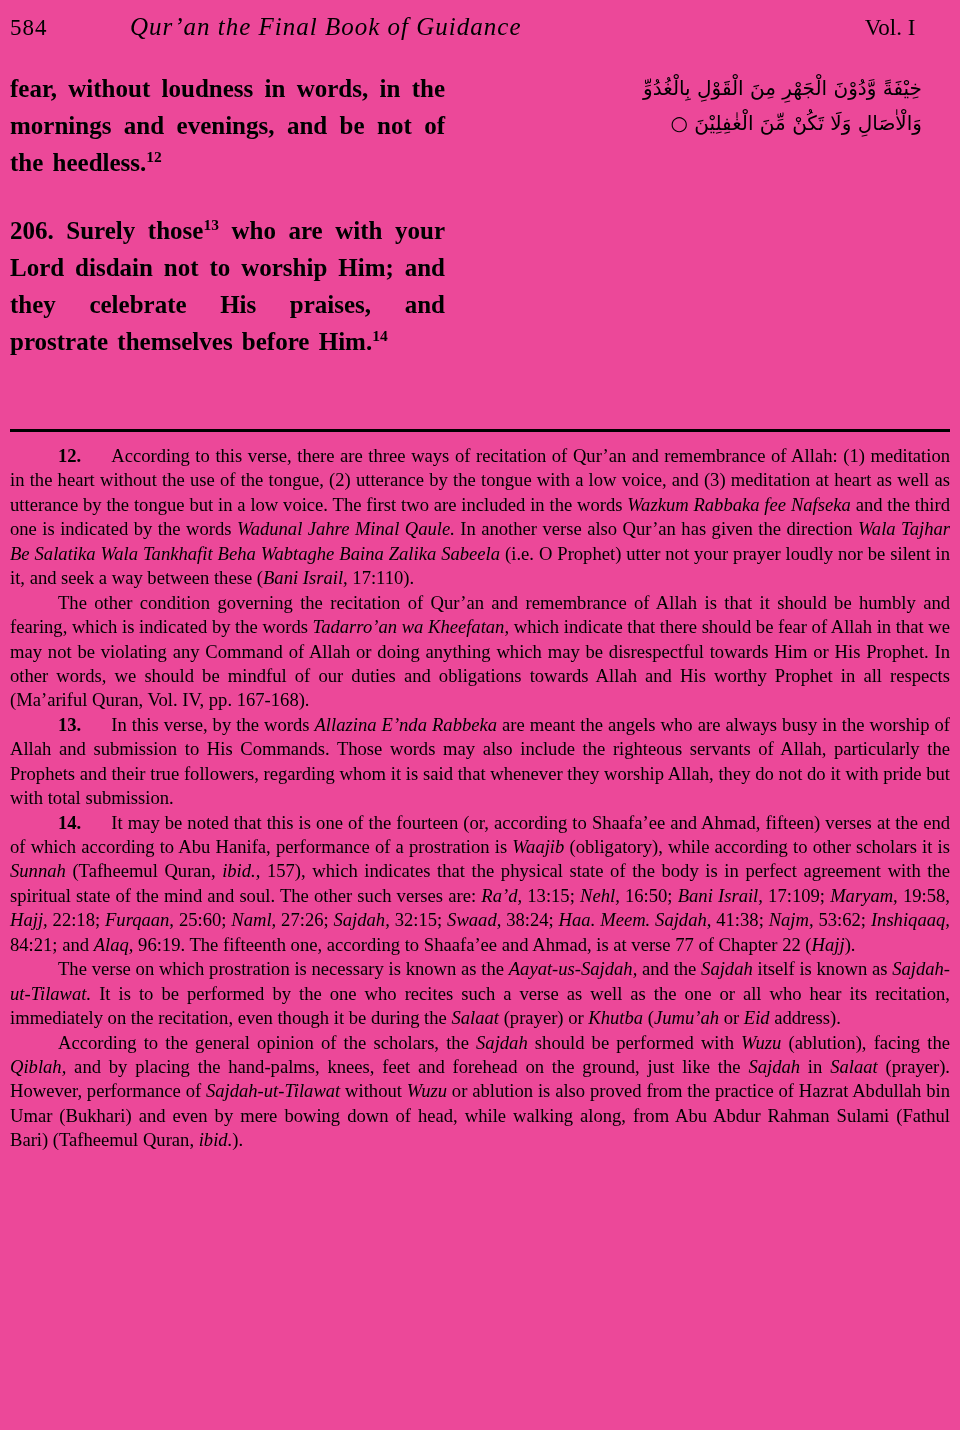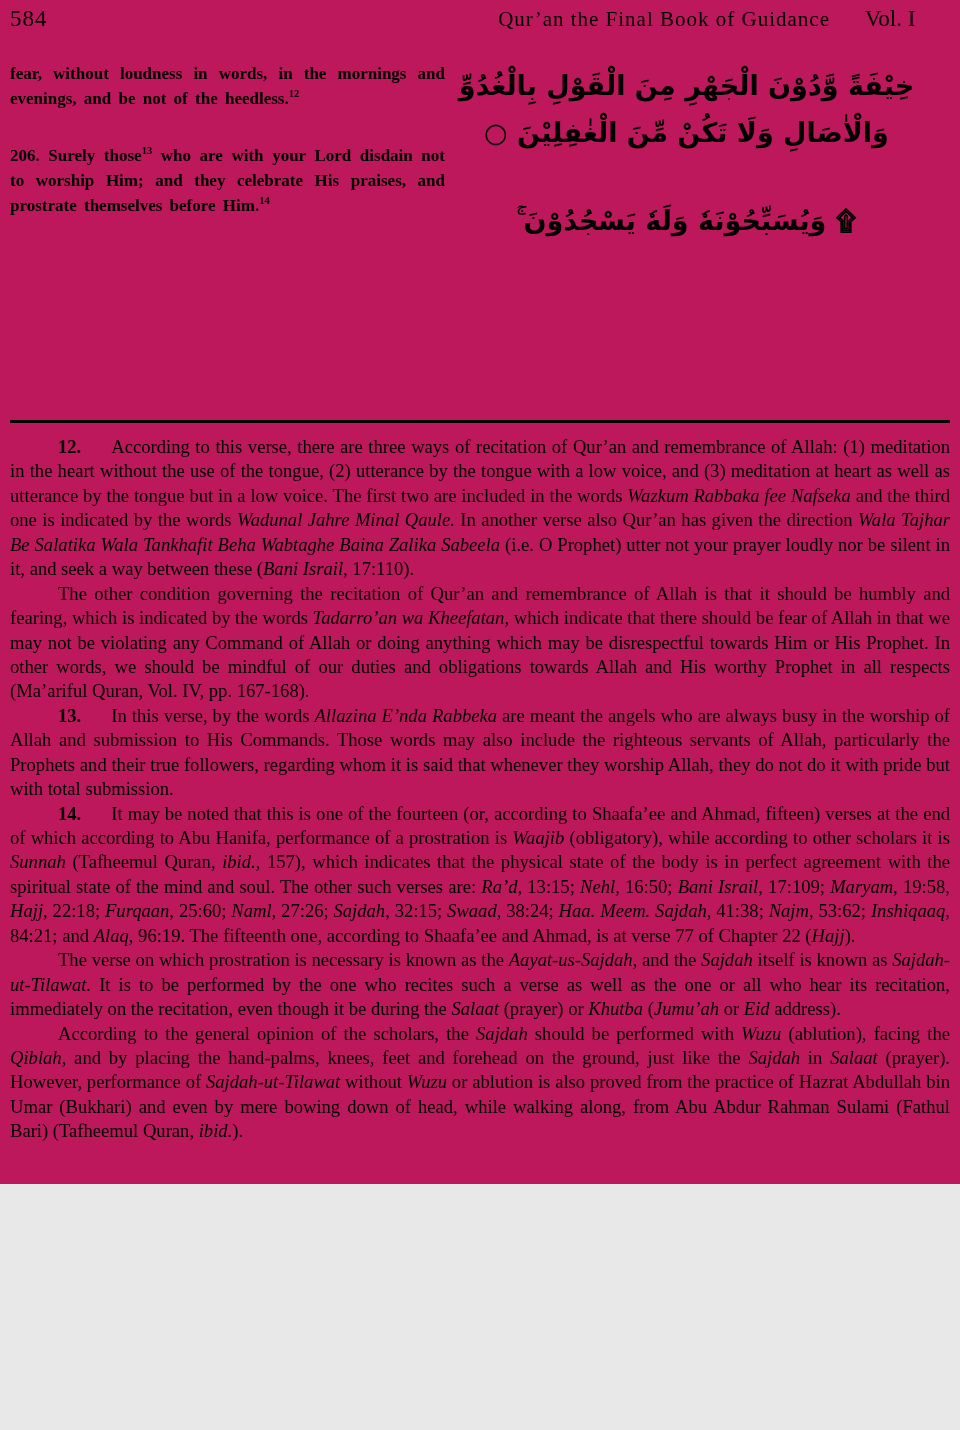--- a/index.html
+++ b/index.html
@@ -1,59 +1,59 @@
 <!DOCTYPE html>
 <html><head>
 <meta charset="utf-8">
 <style>
   * { margin: 0; padding: 0; box-sizing: border-box; }
   html, body { background: #e8e8e8; }
   body { font-family: "Liberation Serif", serif; }
   .page {
-    width: 960px; height: 1184px;
-    background: #be185d; color: #000000;
-    padding: 6px 10px 0 10px;
+    width: 960px; height: 1430px;
+    background: #ec4899; color: #000000;
+    padding: 13px 10px 0 10px;
     overflow: hidden;
     position: relative;
   }
   .page-header {
     display: flex; align-items: baseline;
     font-size: 23px;
   }
   .page-header .num { width: 120px; letter-spacing: 1px; }
   .page-header .title {
-    flex: 1; text-align: right;
-    font-size: 21px; letter-spacing: 1px;
+    flex: 1; text-align: left;
+    font-style: italic; font-size: 25px; letter-spacing: 1px;
   }
   .page-header .vol { width: 120px; text-align: center; }
 
   .verse-section {
     display: flex;
     margin-top: 30px;
     min-height: 338px;
   }
   .translation {
     width: 435px;
     font-weight: bold;
-    font-size: 17px;
+    font-size: 25px;
     line-height: 1.47;
     text-align: justify;
     word-spacing: 3px;
   }
   .trans-para { text-align: justify; }
   .trans-para + .trans-para { margin-top: 32px; }
   .trans-para sup { font-size: 62%; line-height: 0; }
 
   .arabic {
     flex: 1;
     direction: rtl;
-    text-align: center;
+    text-align: right;
     font-family: "DejaVu Sans", sans-serif;
-    font-weight: bold;
-    font-size: 27px;
+    font-weight: normal;
+    font-size: 20px;
     padding-left: 6px;
     padding-right: 28px;
   }
   .arabic-block { line-height: 1.75; }
   .arabic-block + .arabic-block { margin-top: 40px; }
 
   .divider {
     border: none;
     border-top: 3.5px solid #000;
     margin: 20px 0 12px 0;
@@ -83,21 +83,20 @@
     <div class="translation" id="translation">
         <p class="trans-para"><span>fear, without loudness in words, in the mornings and evenings, and be not of the heedless.</span><sup>12</sup></p>
         <p class="trans-para"><span>206. Surely those</span><sup>13</sup><span> who are with your Lord disdain not to worship Him; and they celebrate His praises, and prostrate themselves before Him.</span><sup>14</sup></p>
       </div>
     <div class="arabic" id="arabic">
         <div class="arabic-block">
           <div class="arabic-line">خِيْفَةً وَّدُوْنَ الْجَهْرِ مِنَ الْقَوْلِ بِالْغُدُوِّ</div>
           <div class="arabic-line">وَالْاٰصَالِ وَلَا تَكُنْ مِّنَ الْغٰفِلِيْنَ ○</div>
         </div>
         <div class="arabic-block">
-          <div class="arabic-line">۩ وَيُسَبِّحُوْنَهٗ وَلَهٗ يَسْجُدُوْنَ ۚ</div>
         </div>
       </div>
   </section>
 
   <hr class="divider">
 
   <section class="footnotes" id="footnotes">
       <p class="fn-para"><b class="fn-num">12.</b><span>According to this verse, there are three ways of recitation of Qur’an and remembrance of Allah: (1) meditation in the heart without the use of the tongue, (2) utterance by the tongue with a low voice, and (3) meditation at heart as well as utterance by the tongue but in a low voice. The first two are included in the words </span><span class="it">Wazkum Rabbaka fee Nafseka</span><span> and the third one is indicated by the words </span><span class="it">Wadunal Jahre Minal Qaule.</span><span> In another verse also Qur’an has given the direction </span><span class="it">Wala Tajhar Be Salatika Wala Tankhafit Beha Wabtaghe Baina Zalika Sabeela</span><span> (i.e. O Prophet) utter not your prayer loudly nor be silent in it, and seek a way between these (</span><span class="it">Bani Israil,</span><span> 17:110).</span></p>
       <p class="fn-para"><span>The other condition governing the recitation of Qur’an and remembrance of Allah is that it should be humbly and fearing, which is indicated by the words </span><span class="it">Tadarro’an wa Kheefatan,</span><span> which indicate that there should be fear of Allah in that we may not be violating any Command of Allah or doing anything which may be disrespectful towards Him or His Prophet. In other words, we should be mindful of our duties and obligations towards Allah and His worthy Prophet in all respects (Ma’ariful Quran, Vol. IV, pp. 167-168).</span></p>
       <p class="fn-para"><b class="fn-num">13.</b><span>In this verse, by the words </span><span class="it">Allazina E’nda Rabbeka</span><span> are meant the angels who are always busy in the worship of Allah and submission to His Commands. Those words may also include the righteous servants of Allah, particularly the Prophets and their true followers, regarding whom it is said that whenever they worship Allah, they do not do it with pride but with total submission.</span></p>

